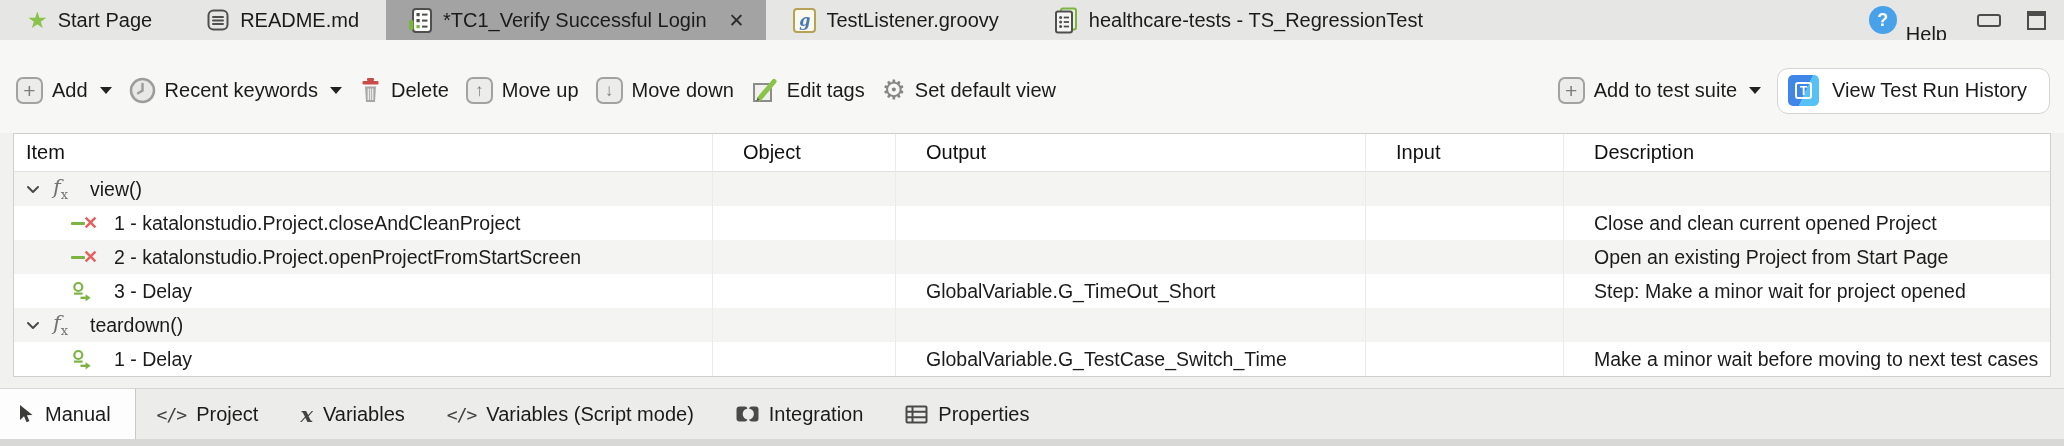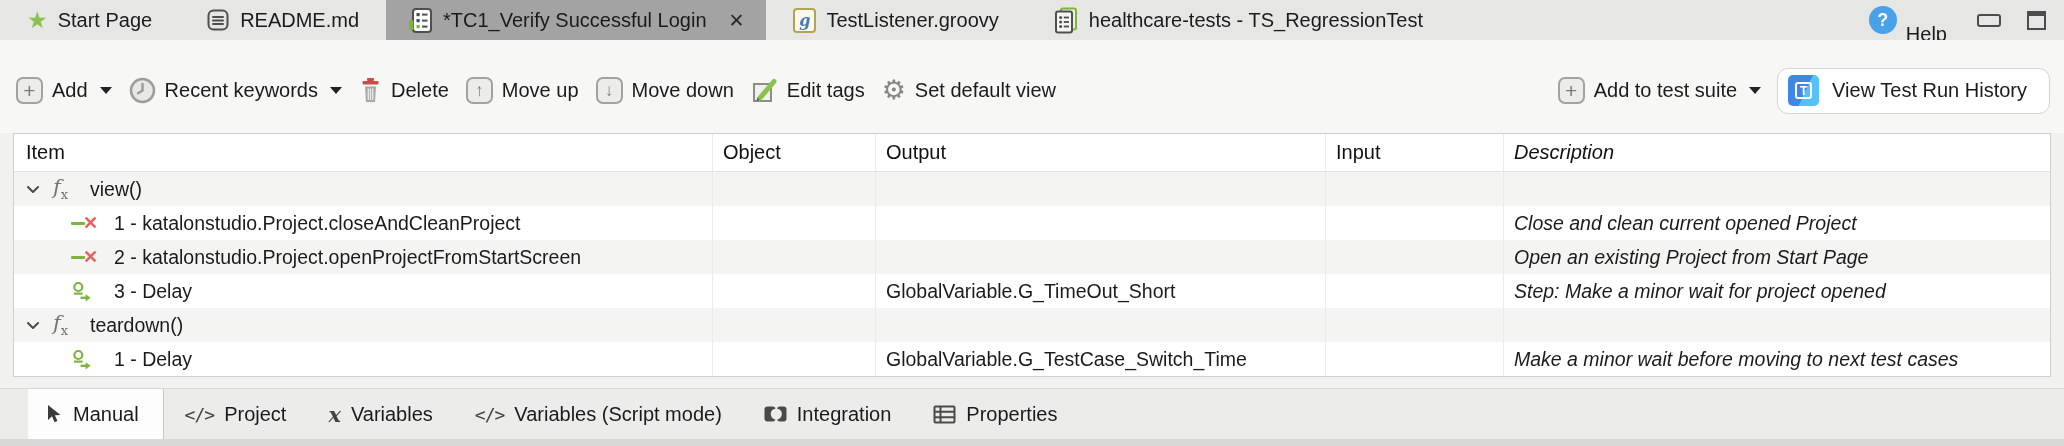--- a/index.html
+++ b/index.html
@@ -39,42 +39,42 @@
   .history-btn { display:flex; align-items:center; gap:13px; background:#fff; border:1px solid #d4d4d3;
                  border-radius:11px; padding:6px 22px 6px 10px; font-size:20px; height:46px; cursor:default; }
   .testops-icon { width:31px; height:31px; border-radius:5px;
                   background:linear-gradient(115deg,#3f86e8 55%,#55c1f7 55%);
                   display:flex; align-items:center; justify-content:center; }
   .testops-icon span { width:17px; height:17px; border:2px solid #fff; border-radius:3px; color:#fff;
                        font-size:12px; font-weight:bold; display:flex; align-items:center; justify-content:center; }
 
   
   .steps-table { margin:0 13px; background:#fff; border:1px solid #cfcfce; flex:none; }
-  .thead, .trow { display:grid; grid-template-columns:699px 163px 450px 178px 1fr; align-items:stretch; }
+  .thead, .trow { display:grid; grid-template-columns:699px 163px 450px 178px 1fr; align-items:stretch;gap:20px; }
   .thead { height:38px; border-bottom:1px solid #e2e2e1; }
   .thead .cell { font-size:20px; color:#111; }
   .trow { height:34px; }
   .trow.alt { background:#f4f4f3; }
   .cell { display:flex; align-items:center; padding:0 10px; border-right:1px solid #ebebea;
           font-size:19.5px; white-space:nowrap; overflow:hidden; }
-  .cell:last-child { border-right:none;font-style:italic; }
+  .cell:last-child { border-right:none; }
   .item-cell { gap:9px; }
   .group-indent { padding-left:8px; }
   .child-indent { padding-left:57px; }
   .chevron-icon { display:flex; width:22px; justify-content:center; flex:none; }
   .fx-icon { font-family:"DejaVu Serif", serif; font-style:italic; color:#737373; font-size:21px; width:28px; flex:none; }
   .fx-icon sub { font-size:13px; font-style:normal; }
   .ck-icon { display:flex; align-items:center; width:34px; flex:none; }
   .ck-line { width:14px; height:3px; background:#7cb342; border-radius:1px; }
   .ck-x { color:#e06360; font-size:18px; font-weight:bold; line-height:1; margin-left:-2px; }
   .delay-icon { width:34px; flex:none; display:flex; }
 
   
   .spacer { flex:1; }
-  .bottombar { height:51px; background:#ececeb; border-top:1px solid #d6d6d5; display:flex; align-items:stretch; flex:none;padding-left:28px; }
+  .bottombar { height:51px; background:#ececeb; border-top:1px solid #d6d6d5; display:flex; align-items:stretch; flex:none; }
   .btab { display:flex; align-items:center; gap:10px; padding:0 21px; font-size:20px; white-space:nowrap; cursor:default; }
   .btab.active { background:#fdfdfd; border-right:1px solid #c9c9c8; padding:0 24px 0 16px; }
   .code-glyph { font-family:"DejaVu Sans Mono", monospace; font-size:18px; color:#434342; letter-spacing:-1px; }
   .varx-glyph { font:italic bold 21px "DejaVu Serif", serif; color:#434342; }
   .bottom-strip { height:7px; background:#d8d8d7; flex:none; }
 </style>
 </head>
 <body>
 
 <div class="tabbar">

